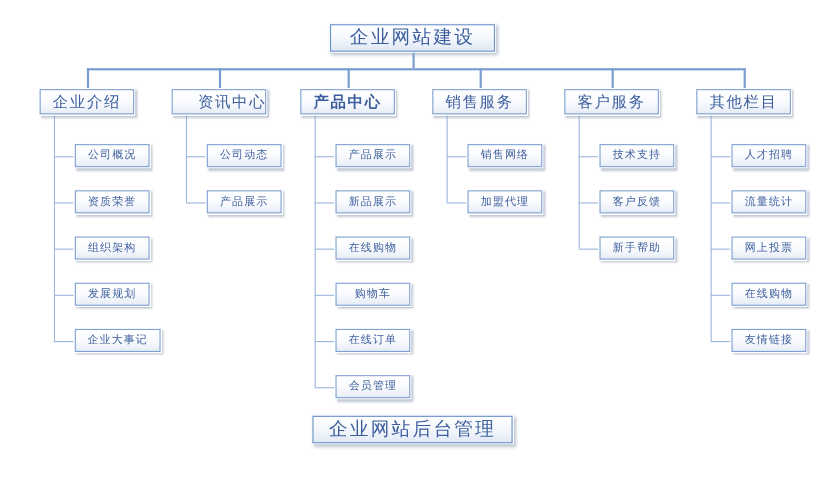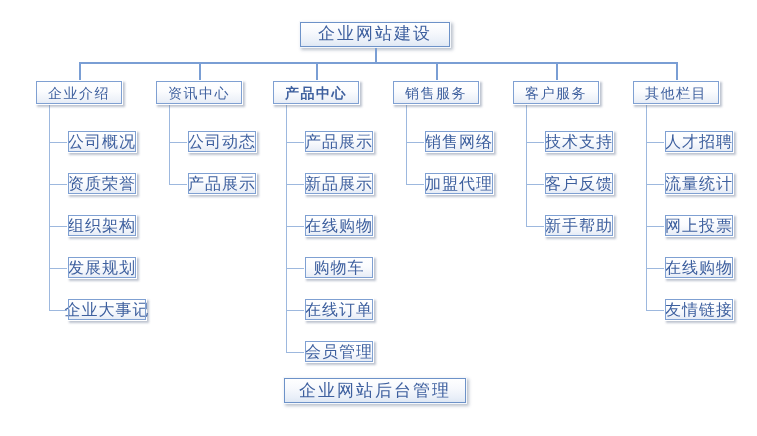--- a/index.html
+++ b/index.html
@@ -38,28 +38,28 @@
   
   .node.root{
     font-size:17px;
     border:1px solid #f4f7fb;
     outline:1px solid #6d92c8;
     background:linear-gradient(to bottom,#ffffff 0%,#f7f9fd 40%,#e9eff8 78%,#dde6f3 100%);
     box-shadow:2px 2px 3px rgba(105,120,145,.45);
     letter-spacing:2px;
   }
   .node.lvl2{font-size:14px;letter-spacing:1.5px;}
-  .node.leaf{font-size:16px;letter-spacing:1px;}
+  .node.leaf{font-size:10px;letter-spacing:1px;}
 </style>
 </head>
 <body>
 
 <div id="canvas">
 
-  <div class="node root" id="root-node" style="left:299px;top:21px;width:152px;height:27px;font-family:Liberation Mono, monospace;">
+  <div class="node root" id="root-node" style="left:299px;top:21px;width:152px;height:27px;">
     <span class="lbl">企业网站建设</span>
   </div>
 
   <div id="connectors">
       <div class="line v" style="left: 375px; top: 48px; height: 14px;"></div>
       <div class="line h" style="left: 79px; top: 62px; width: 599px;"></div>
       <div class="line v" style="left: 79px; top: 62px; height: 18px;"></div>
       <div class="line v thin" style="left: 49px; top: 105px; height: 204.5px;"></div>
       <div class="line h thin" style="left: 49px; top: 142px; width: 18px;"></div>
       <div class="line h thin" style="left: 49px; top: 184px; width: 18px;"></div>
@@ -108,21 +108,21 @@
       </div>
       <div class="node leaf" style="left: 67px; top: 214px; width: 70px; height: 23px;">
         <span class="lbl">组织架构</span>
       </div>
       <div class="node leaf" style="left: 67px; top: 256px; width: 70px; height: 23px;">
         <span class="lbl">发展规划</span>
       </div>
       <div class="node leaf" style="left: 67px; top: 298px; width: 80px; height: 23px;">
         <span class="lbl">企业大事记</span>
       </div>
-      <div class="node lvl2" style="left: 155px; top: 80px; width: 88px; height: 25px;">
+      <div class="node lvl2" style="left: 155px; top: 80px; width: 88px; height: 25px; justify-content: flex-end;">
         <span class="lbl">资讯中心</span>
       </div>
       <div class="node leaf" style="left: 187px; top: 130px; width: 70px; height: 23px;">
         <span class="lbl">公司动态</span>
       </div>
       <div class="node leaf" style="left: 187px; top: 172px; width: 70px; height: 23px;">
         <span class="lbl">产品展示</span>
       </div>
       <div class="node lvl2" style="left: 272px; top: 80px; width: 88px; height: 25px; font-weight: bold;">
         <span class="lbl">产品中心</span>

